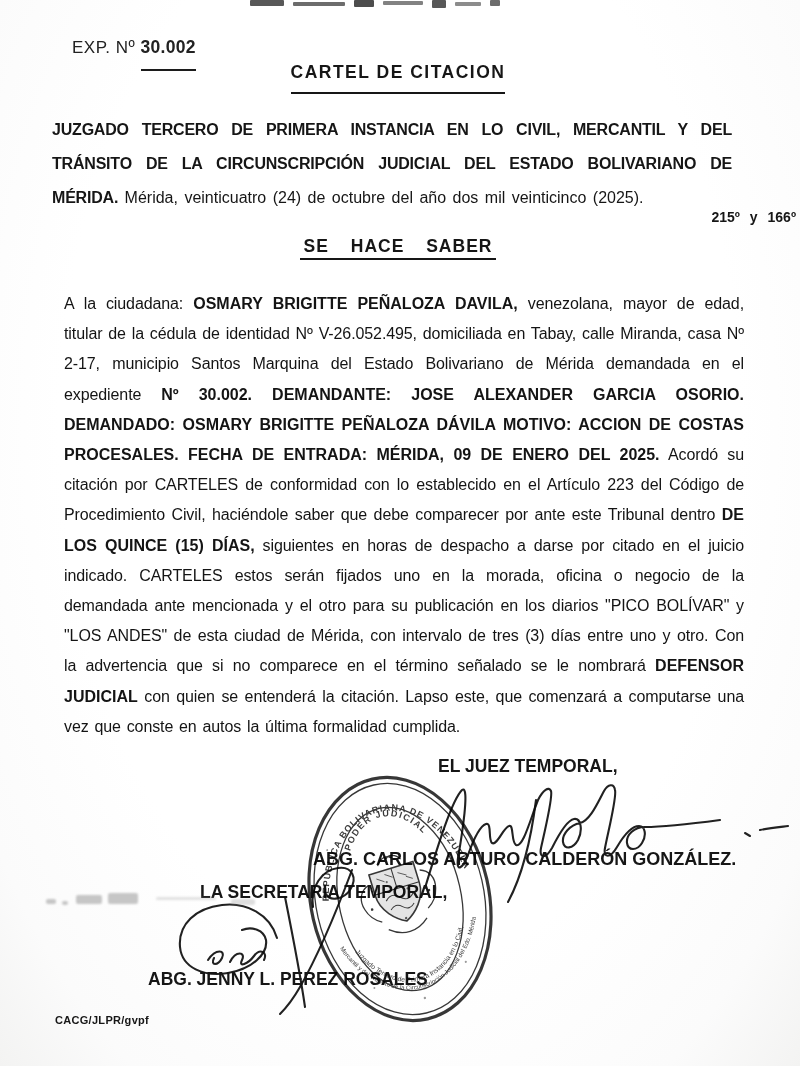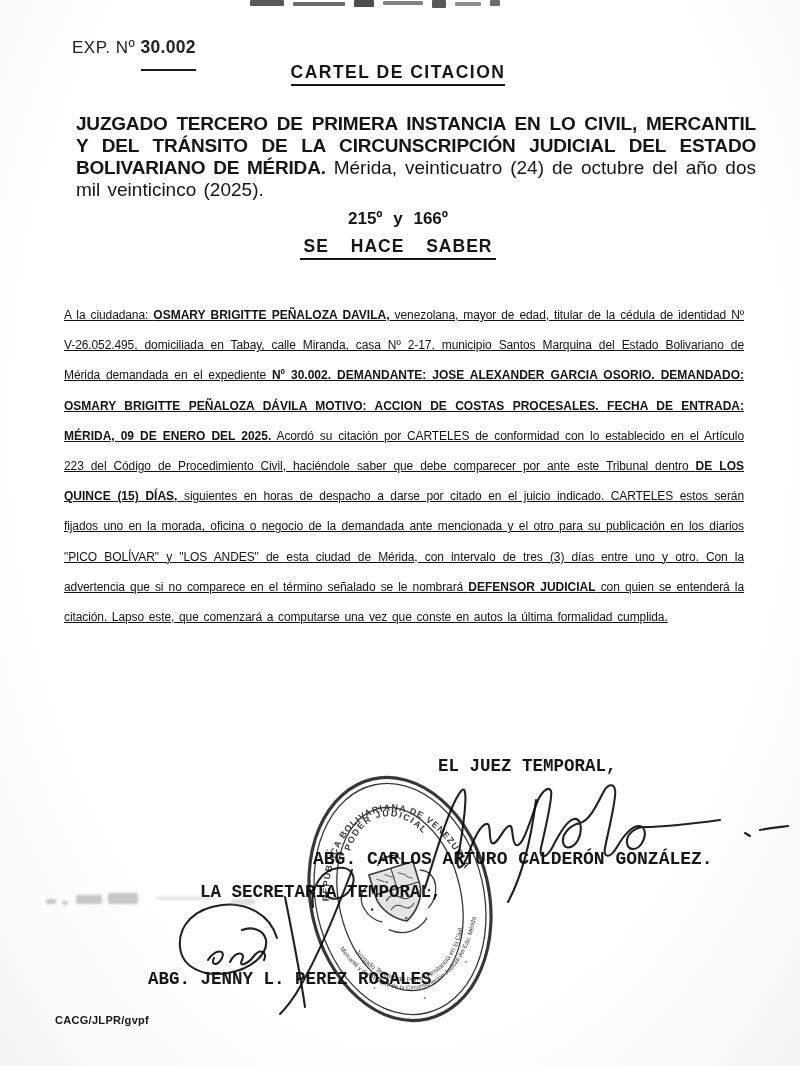--- a/index.html
+++ b/index.html
@@ -14,32 +14,32 @@
   }
   .abs{position:absolute;}
   
   .artifact-row{left:250px;top:0;width:280px;height:12px;display:flex;gap:9px;align-items:flex-start;filter:blur(.6px);}
   .artifact-row i{display:block;background:#2e2e2e;border-radius:1px;}
   
   .exp{left:72px;top:37px;font-size:17px;letter-spacing:.5px;color:#222;}
   .exp b{font-size:17.5px;border-bottom:2px solid #1c1c1c;padding-bottom:12px;letter-spacing:.3px;}
   
   .title{left:0;top:62px;width:796px;text-align:center;font-weight:700;font-size:17.5px;letter-spacing:1.5px;}
-  .title span{border-bottom:2px solid #161616;padding-bottom:2px;}
+  .title span{border-bottom:2px solid #161616;padding-bottom:10px;}
   
-  .hdr{left:76px;top:113px;width:680px;text-align:justify;font-size:19px;line-height:22px;font-weight:700;letter-spacing:-0.2px;word-spacing:2px;}
+  .hdr{left:52px;top:113px;width:680px;text-align:justify;font-size:16px;line-height:34px;font-weight:700;letter-spacing:-0.2px;word-spacing:2px;}
   .hdr .normal{font-weight:400;letter-spacing:0;}
-  .years{left:0;top:209px;width:796px;text-align:center;font-weight:700;font-size:17px;word-spacing:6px;}
+  .years{left:0;top:209px;width:796px;text-align:right;font-weight:700;font-size:14px;word-spacing:6px;}
   .shs{left:0;top:236px;width:796px;text-align:center;font-weight:700;font-size:17.5px;}
   .shs span{border-bottom:2px solid #161616;padding:0 4px 2px 4px;word-spacing:16px;letter-spacing:1px;}
   
-  .body-par{left:64px;top:300px;width:680px;text-align:justify;font-size:12px;line-height:30.2px;letter-spacing:-0.1px;word-spacing:1.5px;color:#141414;text-decoration:underline;}
+  .body-par{left:64px;top:289px;width:680px;text-align:justify;font-size:16px;line-height:30.2px;letter-spacing:-0.1px;word-spacing:1.5px;color:#141414;}
   .body-par b{letter-spacing:0;}
   
-  .sig-label{font-weight:700;font-size:17.5px;white-space:nowrap;font-family:Liberation Mono, monospace;}
+  .sig-label{font-weight:700;font-size:17.5px;white-space:nowrap;}
   .judge-title{left:438px;top:756px;}
   .judge-name{left:313px;top:849px;font-size:18px;text-align:right;}
   .secretary-title{left:200px;top:882px;}
   .secretary-name{left:148px;top:969px;text-align:right;}
   .footer-code{left:55px;top:1014px;font-weight:700;font-size:11px;letter-spacing:.3px;}
   svg{overflow:visible;}
   .sig-svg path{fill:none;stroke:#0e0e0e;stroke-width:2.1;stroke-linecap:round;stroke-linejoin:round;opacity:.92;}
   .seal-svg{mix-blend-mode:multiply;opacity:.85;filter:blur(.2px);}
   
   .smudge{left:46px;top:889px;width:260px;height:26px;filter:blur(1.1px);opacity:.55;}

